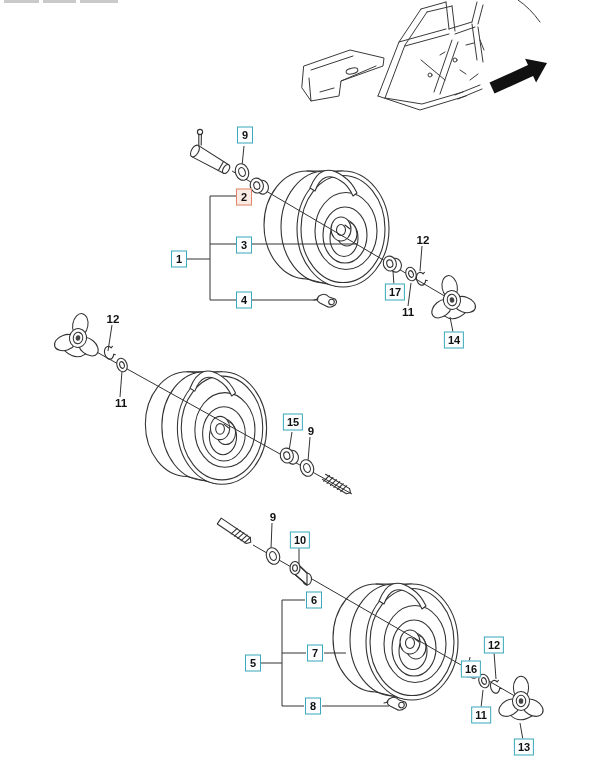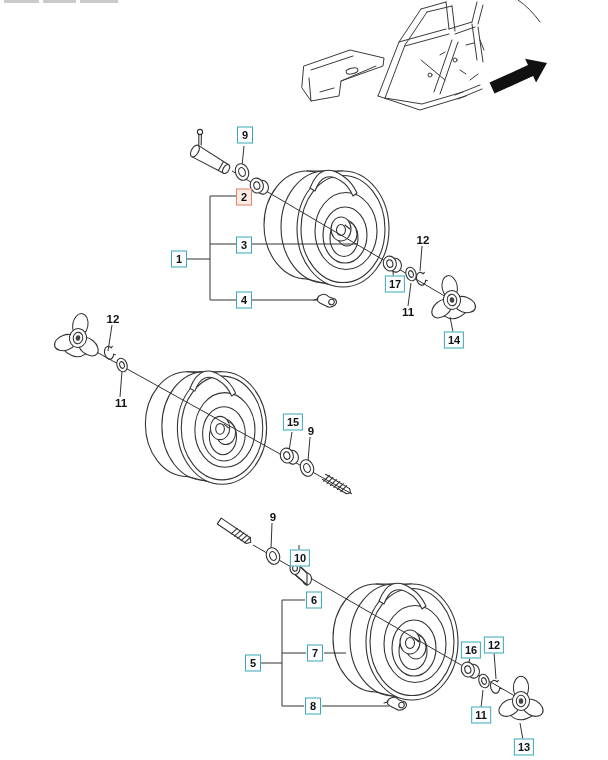--- a/index.html
+++ b/index.html
@@ -170,31 +170,31 @@
     <use href="#valve" transform="translate(398,704)"></use>
   </svg>
 
   <div>
       <div class="callout boxed" style="left: 245px; top: 135px;">9</div>
       <div class="callout highlight" style="left: 244px; top: 197px;">2</div>
       <div class="callout boxed" style="left: 179px; top: 259px;">1</div>
       <div class="callout boxed" style="left: 244px; top: 245px;">3</div>
       <div class="callout boxed" style="left: 244px; top: 300px;">4</div>
       <div class="callout plain" style="left: 423px; top: 240px;">12</div>
-      <div class="callout boxed" style="left: 395px; top: 284px;">17</div>
+      <div class="callout boxed" style="left: 395px; top: 292px;">17</div>
       <div class="callout plain" style="left: 408px; top: 312px;">11</div>
       <div class="callout boxed" style="left: 454px; top: 340px; text-align: right;">14</div>
       <div class="callout plain" style="left: 113px; top: 319px;">12</div>
       <div class="callout plain" style="left: 121px; top: 403px;">11</div>
       <div class="callout boxed" style="left: 293px; top: 422px; text-align: center;">15</div>
       <div class="callout plain" style="left: 311px; top: 431px;">9</div>
       <div class="callout plain" style="left: 273px; top: 517px;">9</div>
-      <div class="callout boxed" style="left: 300px; top: 558px;">10</div>
+      <div class="callout boxed" style="left: 300px; top: 540px;">10</div>
       <div class="callout boxed" style="left: 314px; top: 600px;">6</div>
       <div class="callout boxed" style="left: 315px; top: 653px;">7</div>
       <div class="callout boxed" style="left: 253px; top: 663px;">5</div>
       <div class="callout boxed" style="left: 313px; top: 706px;">8</div>
-      <div class="callout boxed" style="left: 471px; top: 650px;">16</div>
+      <div class="callout boxed" style="left: 471px; top: 669px;">16</div>
       <div class="callout boxed" style="left: 494px; top: 645px;">12</div>
       <div class="callout boxed" style="left: 481px; top: 715px;">11</div>
       <div class="callout boxed" style="left: 524px; top: 747px;">13</div>
     </div>
 </div>
 
 </body></html>

